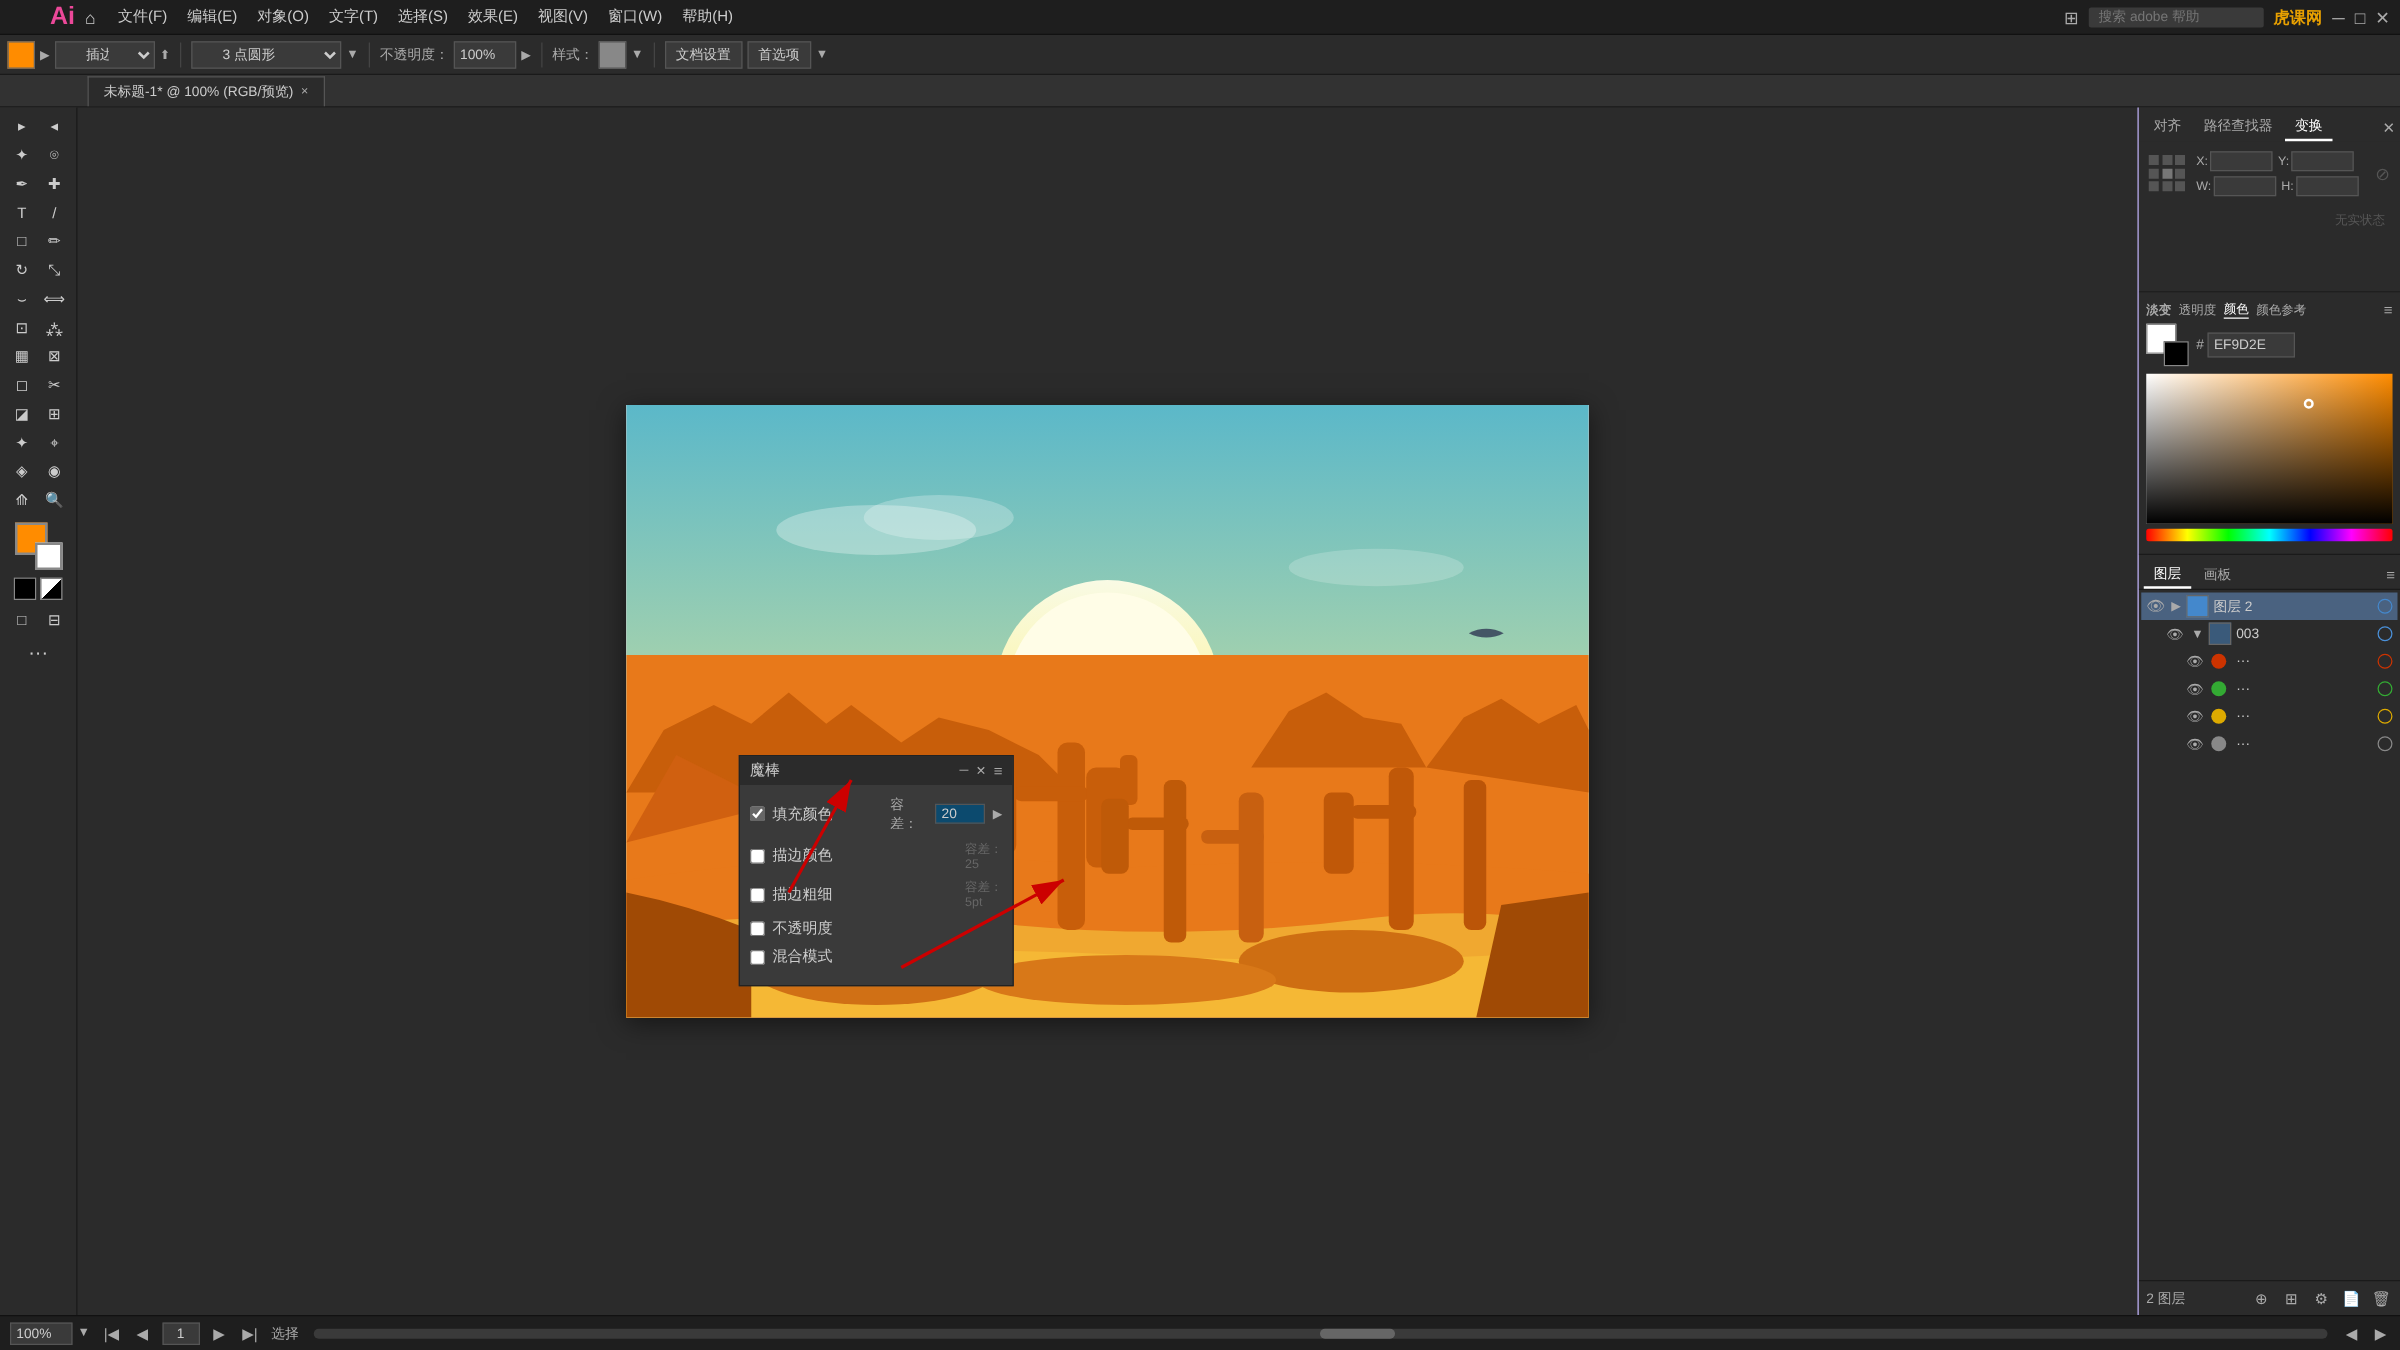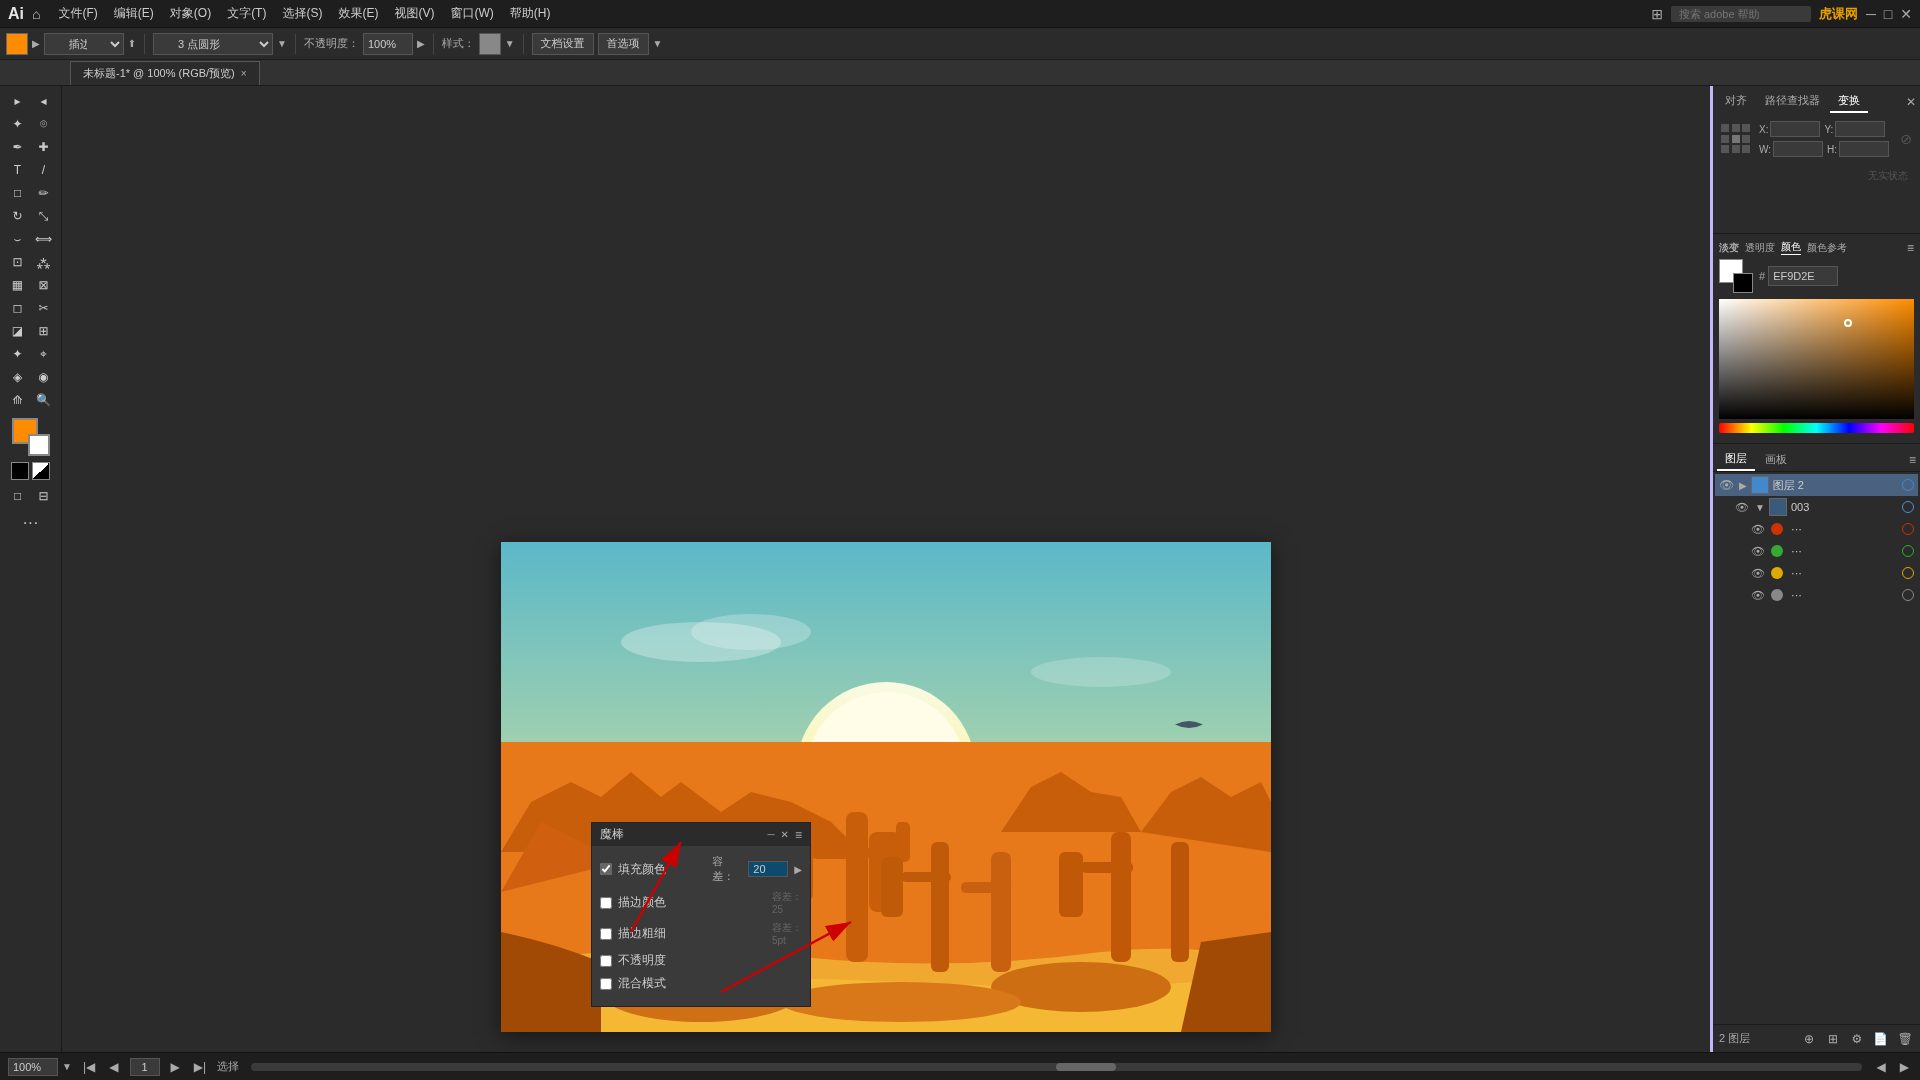--- a/index.html
+++ b/index.html
@@ -18,24 +18,25 @@
       width: 100%;
       height: 28px;
       background: #1e1e1e;
       display: flex;
       align-items: center;
       padding: 0 8px;
       gap: 4px;
       border-bottom: 1px solid #111;
     }
     .menu-bar .ai-logo {
-      color: #e5e5e5;
+      color: #ec4899;
       font-weight: bold;
-      font-size: 16px;
+      font-size: 20px;
       margin-right: 4px;
+      margin-left: 32px;
     }
     .menu-bar .home-icon {
       font-size: 14px;
       color: #ccc;
       margin-right: 8px;
     }
     .menu-item {
       color: #ccc;
       font-size: 12px;
       padding: 2px 6px;
@@ -213,21 +214,21 @@
       height: 22px;
       background: #fff;
       border: 2px solid #888;
       position: absolute;
       bottom: 0;
       right: 0;
     }
     .canvas-wrapper {
       flex: 1;
       display: flex;
-      align-items: flex-end;
+      align-items: center;
       justify-content: center;
       padding: 20px;
       position: relative;
     }
     .artboard {
       position: relative;
       width: 770px;
       height: 490px;
       background: white;
       box-shadow: 0 4px 20px rgba(0,0,0,0.5);
@@ -316,21 +317,21 @@
       width: 100%;
       height: 100%;
       pointer-events: none;
       z-index: 20;
     }
 
     
     .right-panel {
       width: 210px;
       background: #2b2b2b;
-      border-left: 3px solid #c4b5fd;
+      border-left: 1px solid #c4b5fd;
       display: flex;
       flex-direction: column;
       overflow: hidden;
     }
     .panel-tab {
       padding: 3px 8px;
       font-size: 11px;
       color: #aaa;
       cursor: pointer;
       border-bottom: 2px solid transparent;

